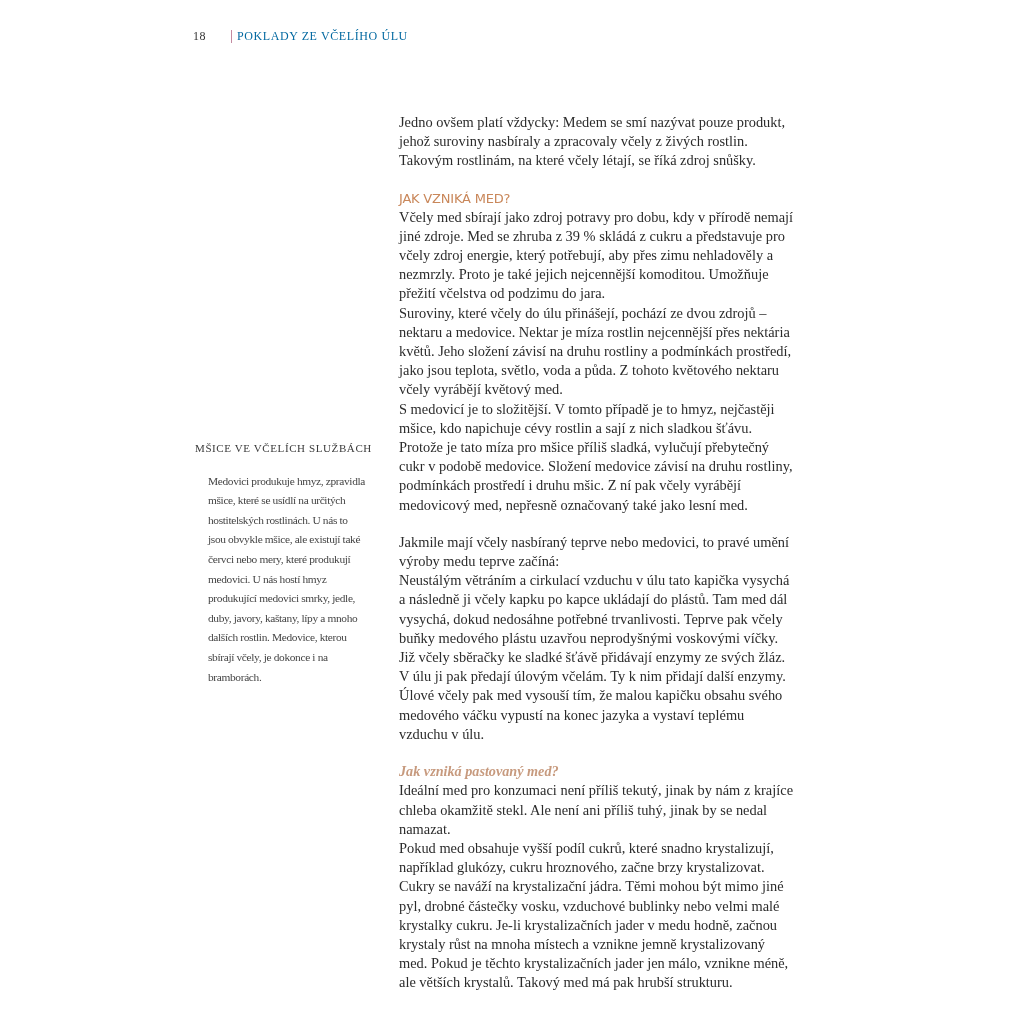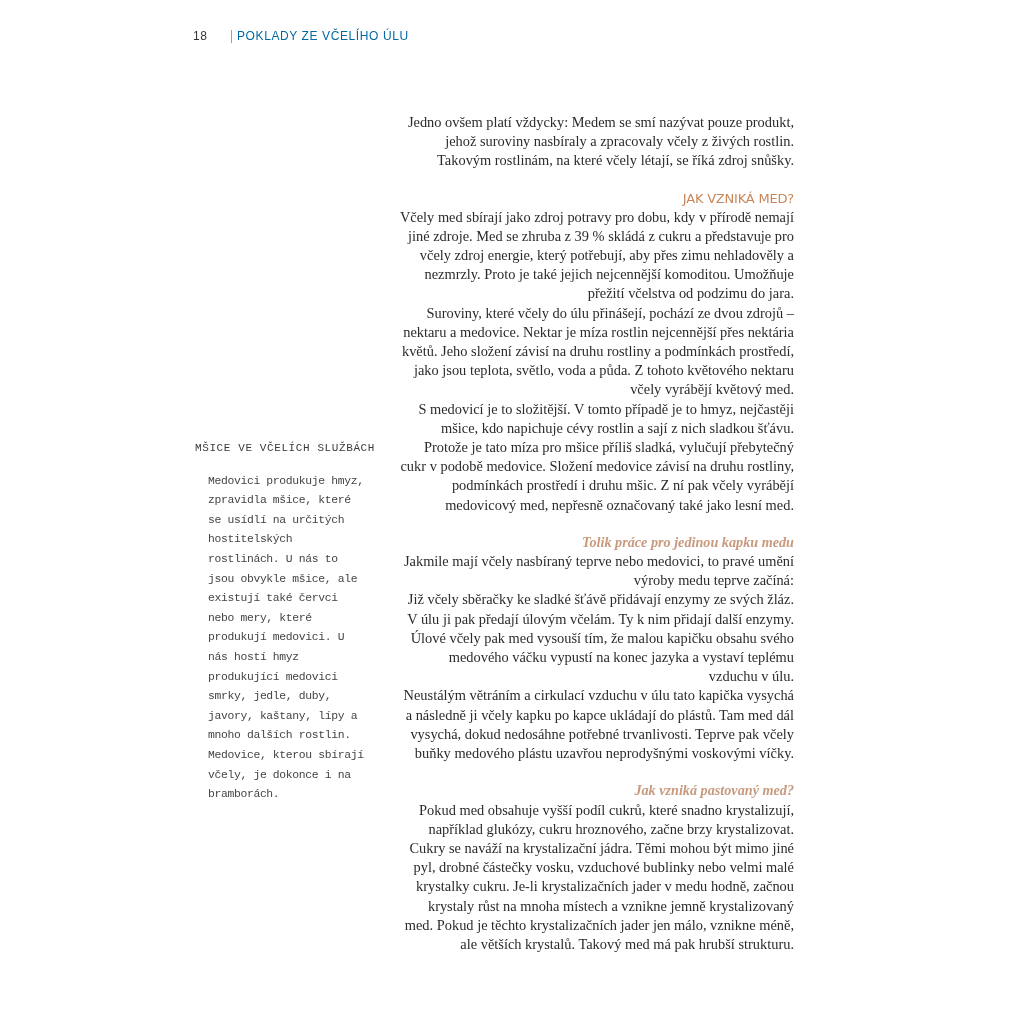--- a/index.html
+++ b/index.html
@@ -1,33 +1,33 @@
 <!DOCTYPE html>
 <html><head>
 <meta charset="utf-8">
 <style>
   html, body { margin: 0; padding: 0; background: #ffffff; }
   body { width: 1024px; height: 1024px; position: relative; overflow: hidden; }
   .page { position: absolute; left: 0; top: 0; width: 1024px; height: 1024px; background: #fff; }
   .running-head { position: absolute; top: 27px; left: 193px; height: 18px; display: flex; align-items: center;
-    font-family: Liberation Sans, sans-serif; font-size: 12px; letter-spacing: 0.6px; color: #555; }
+    font-family: Liberation Serif, serif; font-size: 12px; letter-spacing: 0.6px; color: #555; }
   .page-number { color: #333; width: 38px; }
   .head-rule { display: inline-block; width: 1px; height: 13px; background: #c48aa0; margin-right: 5px; }
   .head-title { color: #0369a1; }
 
   .main { position: absolute; left: 399px; top: 113px; width: 395px;
-    font-family: "Liberation Serif", serif; font-size: 14.4px; line-height: 19.2px; color: #2b2b2b; text-align: right; }
+    font-family: "Liberation Serif", serif; font-size: 14.4px; line-height: 19.2px; color: #2b2b2b; }
   .main p { margin: 0; }
   .gap { height: 18px; }
   .section-heading { font-family: "DejaVu Sans", sans-serif; font-weight: normal; font-size: 13px;
     color: #c9875a; letter-spacing: -0.2px; line-height: 19px; margin: 0; }
   .subheading { font-style: italic; color: #c79a7e; margin: 0; font-size: 14.2px; }
 
   .sidebar { position: absolute; left: 195px; top: 439px; width: 185px;
-    font-family: Liberation Mono, monospace; font-size: 11.4px; line-height: 19.6px; color: #444;
+    font-family: Liberation Serif, serif; font-size: 11.4px; line-height: 19.6px; color: #444;
     letter-spacing: -0.35px; }
   .sidebar-title { font-size: 11px; letter-spacing: 0.6px; color: #3a3a3a; margin: 0; }
   .sidebar-text { margin: 13px; }
 </style>
 </head>
 <body>
 
 <div class="page">
 
   <div class="running-head">
@@ -39,27 +39,27 @@
   <div class="main">
     <p>Jedno ovšem platí vždycky: Medem se smí nazývat pouze produkt, jehož suroviny nasbíraly a zpracovaly včely z živých rostlin. Takovým rostlinám, na které včely létají, se říká zdroj snůšky.</p>
     <div class="gap"></div>
 
     <h2 class="section-heading">JAK VZNIKÁ MED?</h2>
     <p>Včely med sbírají jako zdroj potravy pro dobu, kdy v přírodě nemají jiné zdroje. Med se zhruba z 39 % skládá z cukru a představuje pro včely zdroj energie, který potřebují, aby přes zimu nehladověly a nezmrzly. Proto je také jejich nejcennější komoditou. Umožňuje přežití včelstva od podzimu do jara.</p>
     <p>Suroviny, které včely do úlu přinášejí, pochází ze dvou zdrojů – nektaru a medovice. Nektar je míza rostlin nejcennější přes nektária květů. Jeho složení závisí na druhu rostliny a podmínkách prostředí, jako jsou teplota, světlo, voda a půda. Z tohoto květového nektaru včely vyrábějí květový med.</p>
     <p>S medovicí je to složitější. V tomto případě je to hmyz, nejčastěji mšice, kdo napichuje cévy rostlin a sají z nich sladkou šťávu. Protože je tato míza pro mšice příliš sladká, vylučují přebytečný cukr v podobě medovice. Složení medovice závisí na druhu rostliny, podmínkách prostředí i druhu mšic. Z ní pak včely vyrábějí medovicový med, nepřesně označovaný také jako lesní med.</p>
     <div class="gap"></div>
 
-    <h3 class="subheading">Tolik práce pro jedinou kapku medu</h3>
     <p>Jakmile mají včely nasbíraný teprve nebo medovici, to pravé umění výroby medu teprve začíná:</p>
+    <p>Neustálým větráním a cirkulací vzduchu v úlu tato kapička vysychá a následně ji včely kapku po kapce ukládají do plástů. Tam med dál vysychá, dokud nedosáhne potřebné trvanlivosti. Teprve pak včely buňky medového plástu uzavřou neprodyšnými voskovými víčky.</p>
     <p>Již včely sběračky ke sladké šťávě přidávají enzymy ze svých žláz. V úlu ji pak předají úlovým včelám. Ty k nim přidají další enzymy. Úlové včely pak med vysouší tím, že malou kapičku obsahu svého medového váčku vypustí na konec jazyka a vystaví teplému vzduchu v úlu.</p>
-    <p>Neustálým větráním a cirkulací vzduchu v úlu tato kapička vysychá a následně ji včely kapku po kapce ukládají do plástů. Tam med dál vysychá, dokud nedosáhne potřebné trvanlivosti. Teprve pak včely buňky medového plástu uzavřou neprodyšnými voskovými víčky.</p>
     <div class="gap"></div>
 
     <h3 class="subheading">Jak vzniká pastovaný med?</h3>
+    <p>Ideální med pro konzumaci není příliš tekutý, jinak by nám z krajíce chleba okamžitě stekl. Ale není ani příliš tuhý, jinak by se nedal namazat.</p>
     <p>Pokud med obsahuje vyšší podíl cukrů, které snadno krystalizují, například glukózy, cukru hroznového, začne brzy krystalizovat. Cukry se naváží na krystalizační jádra. Těmi mohou být mimo jiné pyl, drobné částečky vosku, vzduchové bublinky nebo velmi malé krystalky cukru. Je-li krystalizačních jader v medu hodně, začnou krystaly růst na mnoha místech a vznikne jemně krystalizovaný med. Pokud je těchto krystalizačních jader jen málo, vznikne méně, ale větších krystalů. Takový med má pak hrubší strukturu.</p>
   </div>
 
   <aside class="sidebar">
     <p class="sidebar-title">MŠICE VE VČELÍCH SLUŽBÁCH</p>
     <p class="sidebar-text">Medovici produkuje hmyz, zpravidla mšice, které se usídlí na určitých hostitelských rostlinách. U nás to jsou obvykle mšice, ale existují také červci nebo mery, které produkují medovici. U nás hostí hmyz produkující medovici smrky, jedle, duby, javory, kaštany, lípy a mnoho dalších rostlin. Medovice, kterou sbírají včely, je dokonce i na bramborách.</p>
   </aside>
 
 </div>
 

